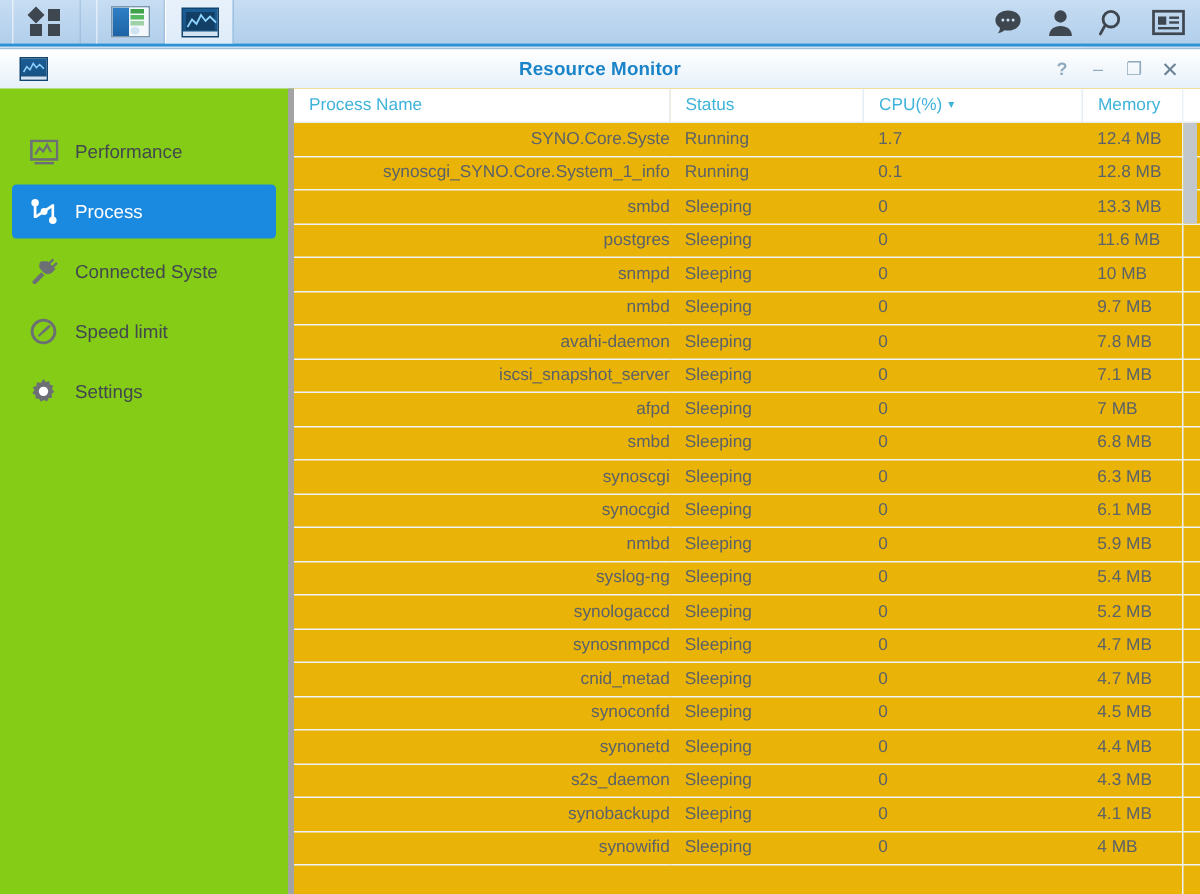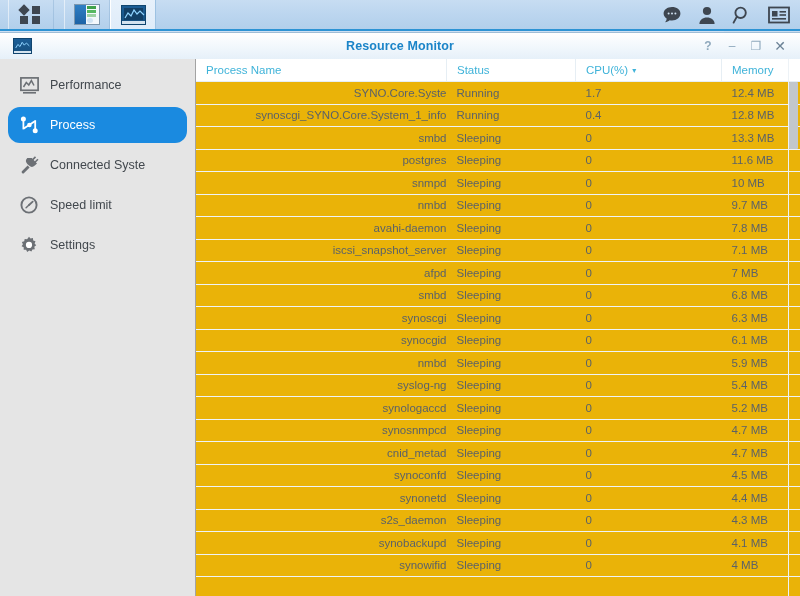--- a/index.html
+++ b/index.html
@@ -162,23 +162,23 @@
 
   .win-body {
     position: absolute;
     left: 0; top: 26px; right: 0; bottom: 0;
     display: flex;
   }
 
   
   .sidebar {
     width: 196px;
-    background: #e5e5e5;
-    border-right: 1px solid #a3a3a3;
-    padding-top: 8px;
+    background: #84cc16;
+    border-right: 4px solid #a3a3a3;
+    padding-top: 24px;
     box-sizing: border-box;
     flex-shrink: 0;
   }
   .nav-item {
     height: 36px;
     margin: 0 8px 4px 8px;
     border-radius: 3px;
     display: flex;
     align-items: center;
     padding-left: 8px;
@@ -192,21 +192,20 @@
     justify-content: center;
     flex-shrink: 0;
   }
   .nav-item .ni-lb {
     margin-left: 8px;
     font-size: 12.5px;
     color: #42484e;
   }
   .nav-item.active {
     background: #1a8ae0;
-    border-radius: 12px;
   }
   .nav-item.active .ni-lb { color: #ffffff; }
 
   
   .content {
     flex: 1;
     position: relative;
     background: #eab308;
     overflow: hidden;
   }
@@ -461,21 +460,21 @@
             <tbody id="proc-body">
                 <tr>
                   <td class="col-name">SYNO.Core.Syste</td>
                   <td class="col-status">Running</td>
                   <td class="col-cpu">1.7</td>
                   <td class="col-mem">12.4 MB</td>
                 </tr>
                 <tr>
                   <td class="col-name">synoscgi_SYNO.Core.System_1_info</td>
                   <td class="col-status">Running</td>
-                  <td class="col-cpu">0.4</td>
+                  <td class="col-cpu">0.1</td>
                   <td class="col-mem">12.8 MB</td>
                 </tr>
                 <tr>
                   <td class="col-name">smbd</td>
                   <td class="col-status">Sleeping</td>
                   <td class="col-cpu">0</td>
                   <td class="col-mem">13.3 MB</td>
                 </tr>
                 <tr>
                   <td class="col-name">postgres</td>

